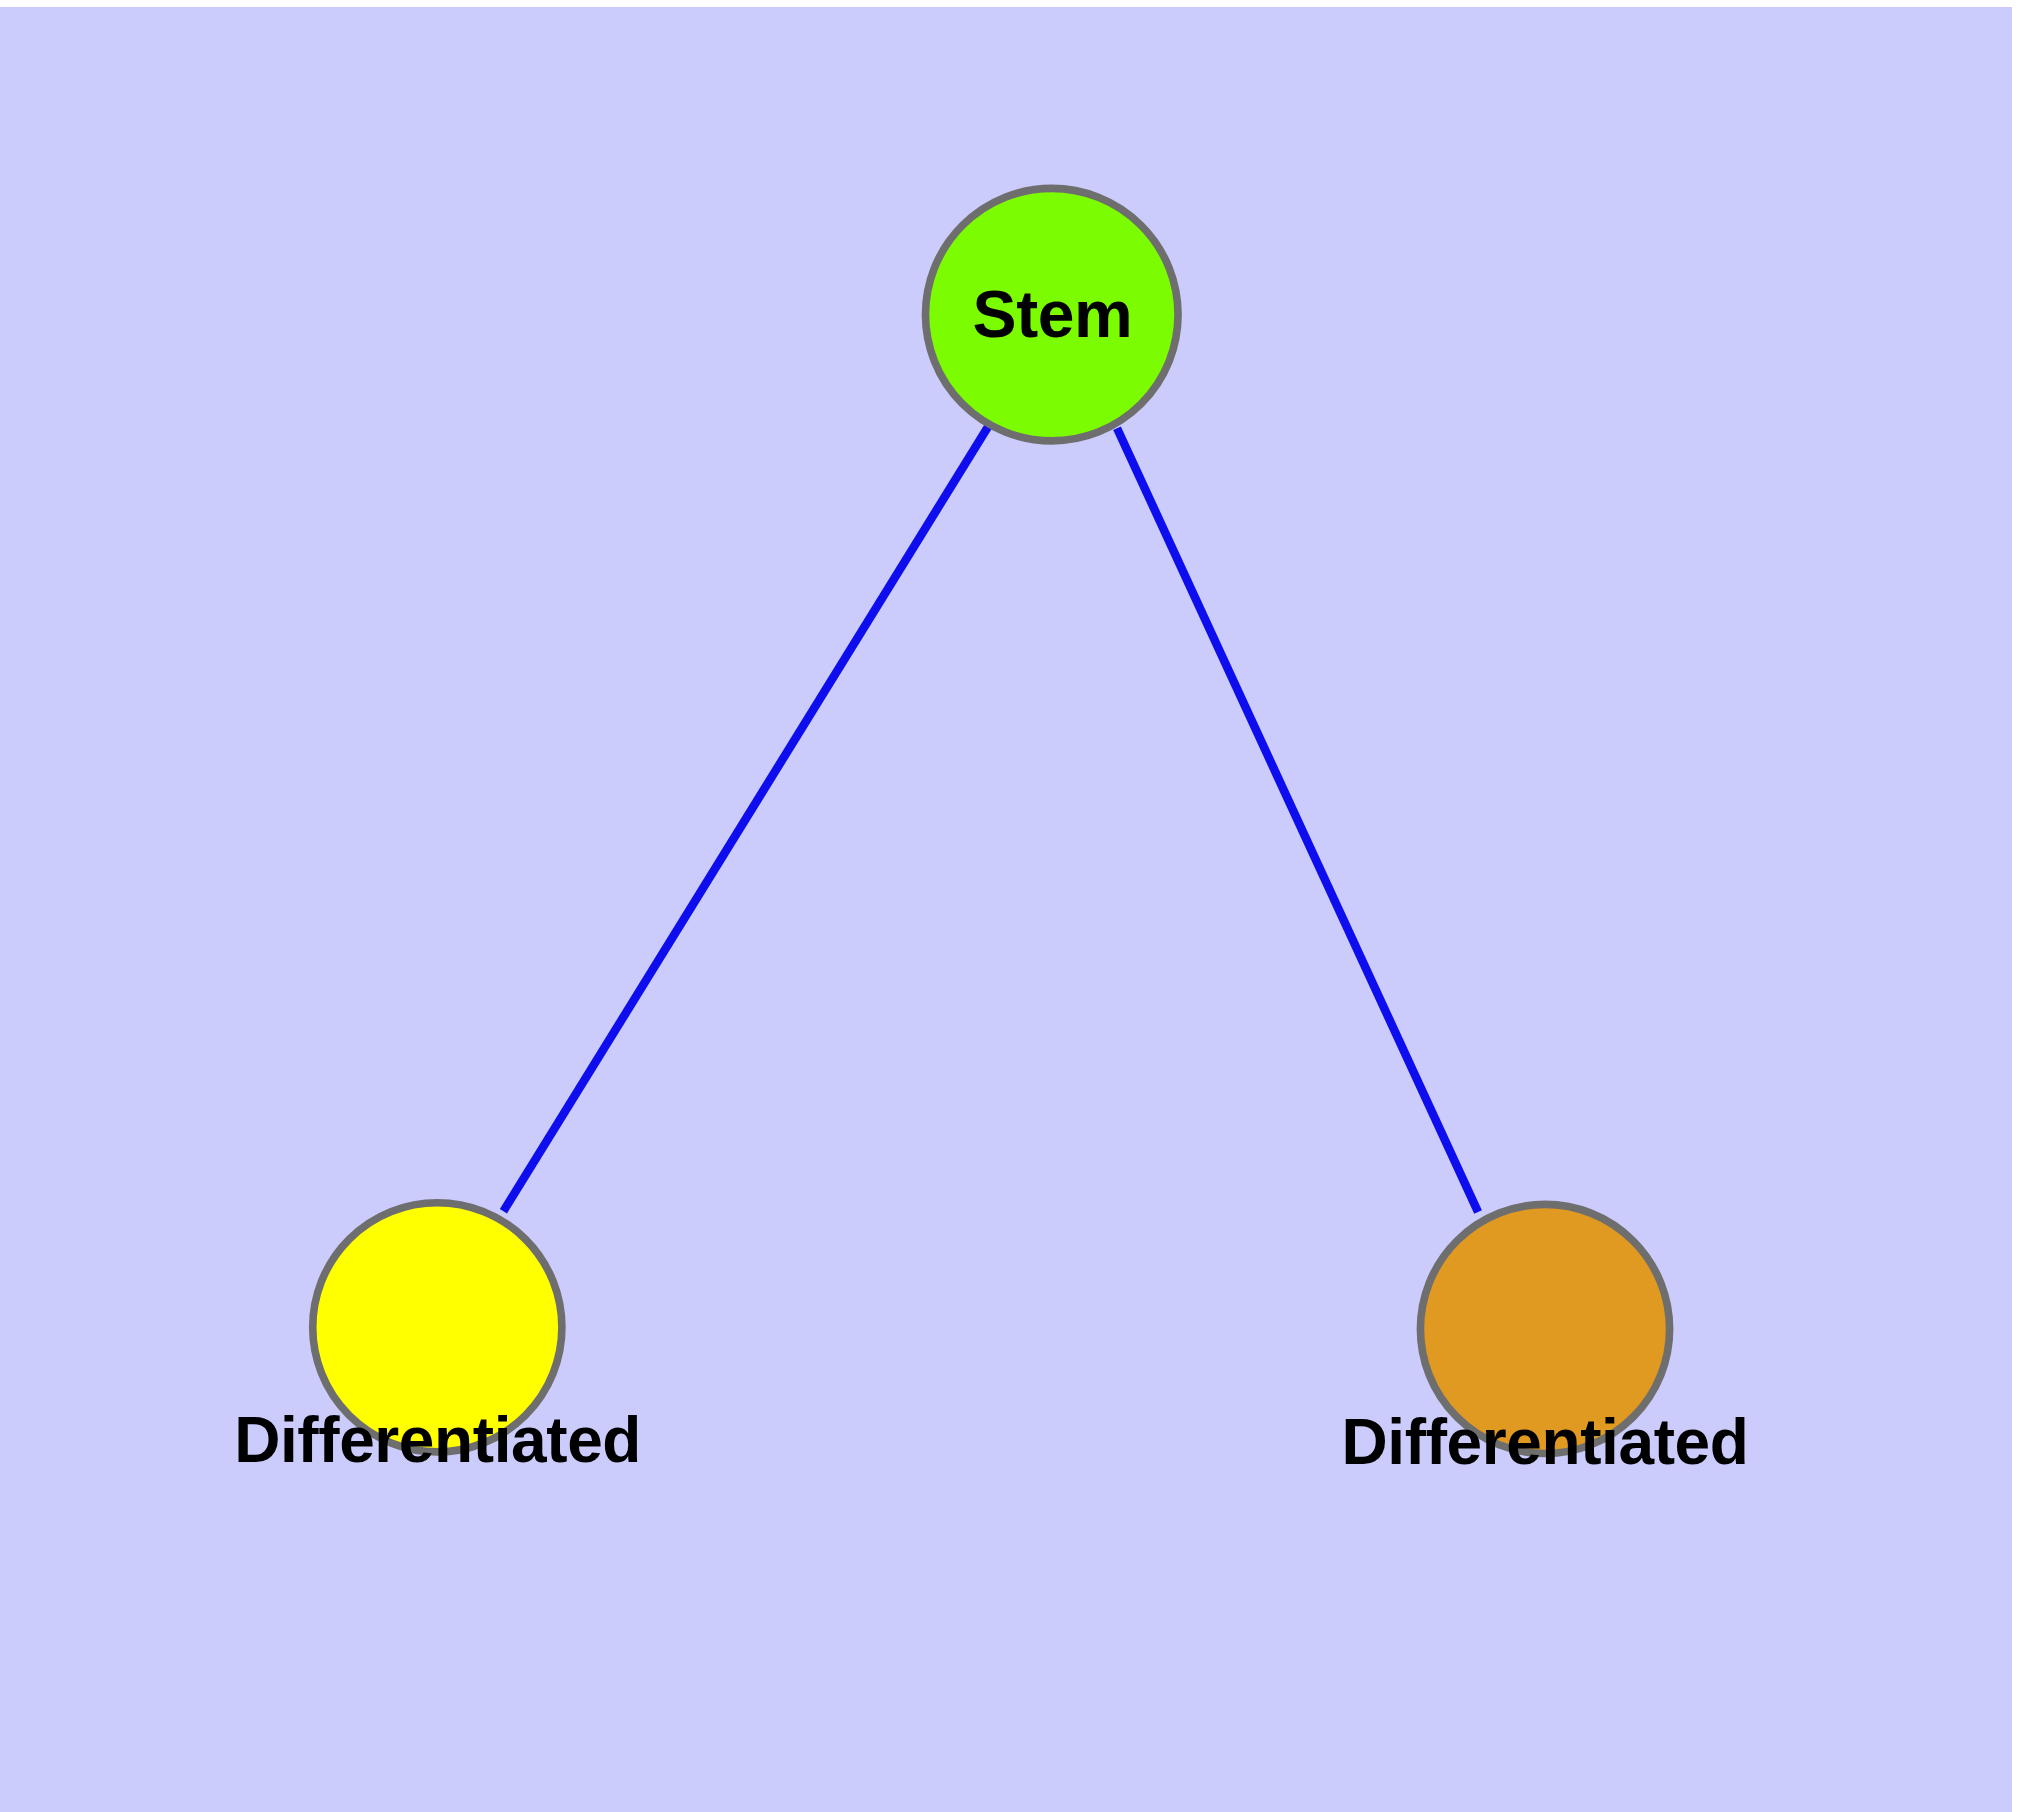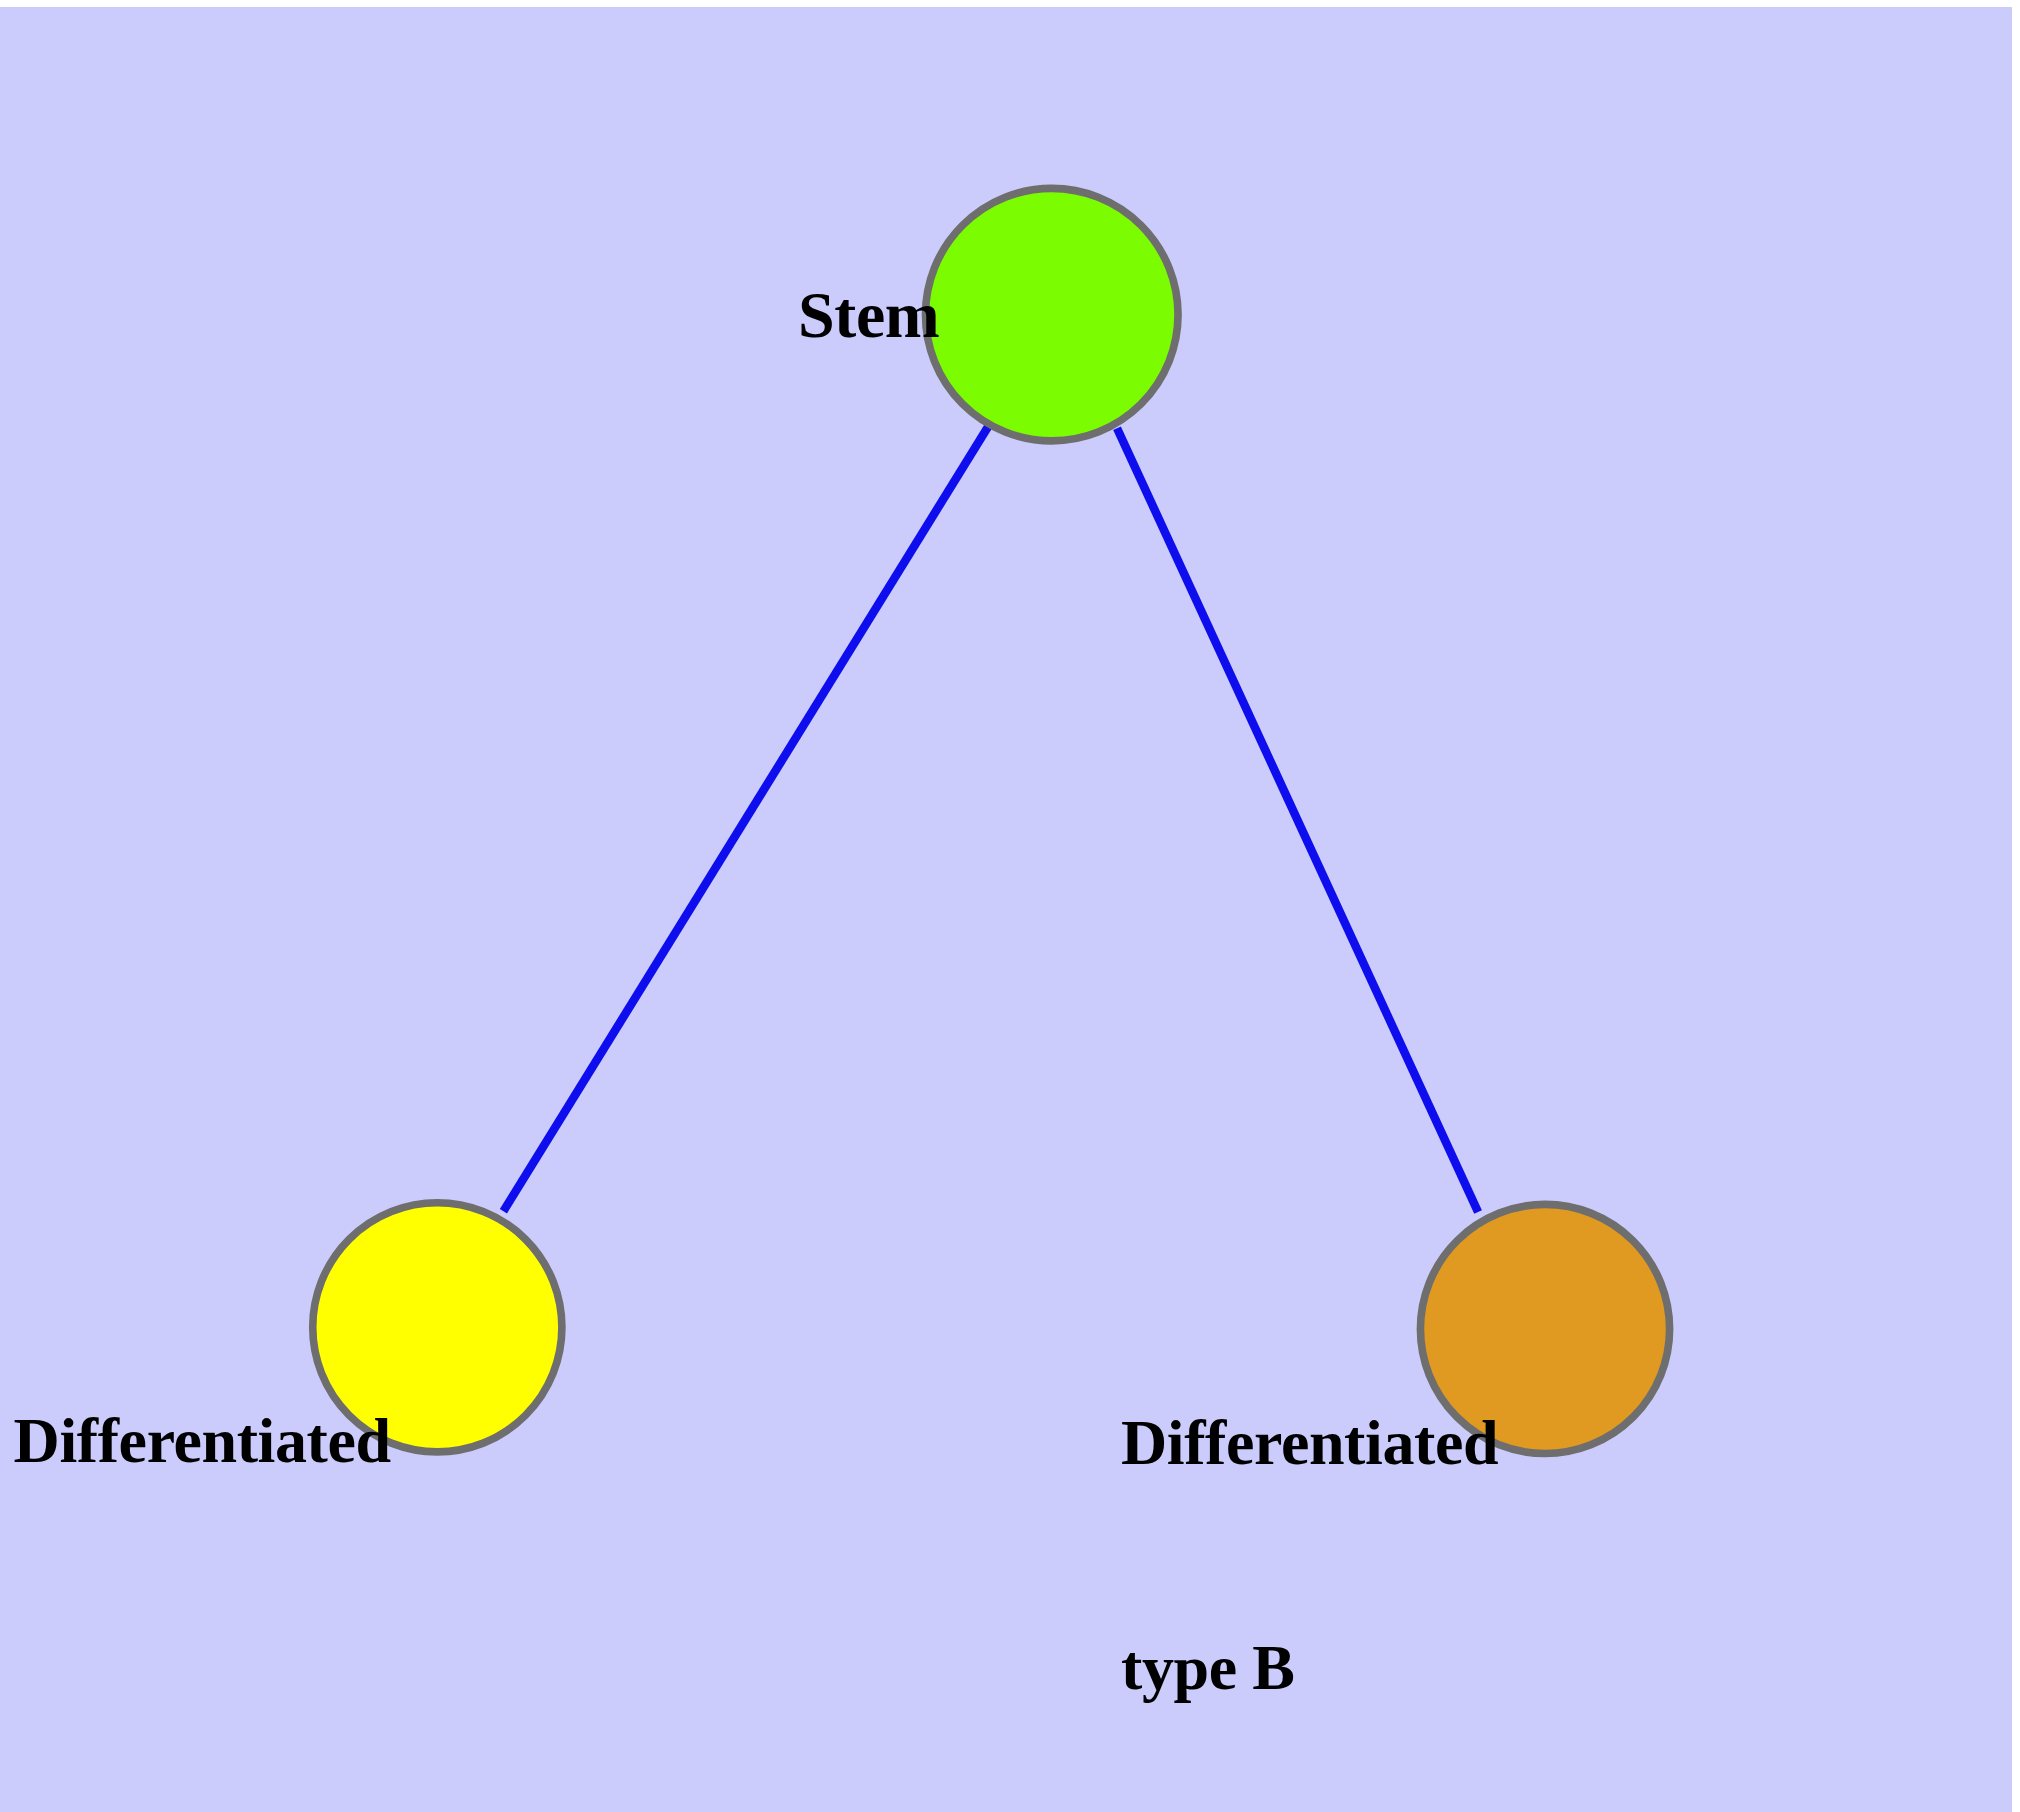--- a/index.html
+++ b/index.html
@@ -33,25 +33,25 @@
     position: absolute;
     left: 0;
     top: 0;
     width: 2012px;
     height: 1805px;
     display: block;
   }
   .node-label {
     position: absolute;
     color: #000000;
-    font-family: Liberation Serif, serif;
+    font-family: Liberation Sans, sans-serif;
     font-weight: bold;
     font-size: 64px;
     line-height: 75px;
-    text-align: left;
+    text-align: center;
     white-space: pre;
     letter-spacing: -0.4px;
     pointer-events: none;
   }
   #label-stem {
     font-size: 66px;
   }
 </style>
 </head>
 <body>
@@ -74,18 +74,17 @@
     </svg>
 
     <div class="node-label" id="label-stem" style="left: 798px; top: 270px; width: 509px; color: rgb(0, 0, 0);">Stem</div>
 
     <div class="node-label" id="label-diff-a" style="left: 13.6px; top: 1246px; width: 848px; color: rgb(0, 0, 0);">
       <div>Differentiated</div>
     </div>
 
     <div class="node-label" id="label-diff-b" style="left: 1121px; top: 1248px; width: 848px; color: rgb(0, 0, 0);">
       <div>Differentiated</div>
-      <div>type B</div>
     </div>
 
   </div>
 </div>
 
 
 </body></html>

